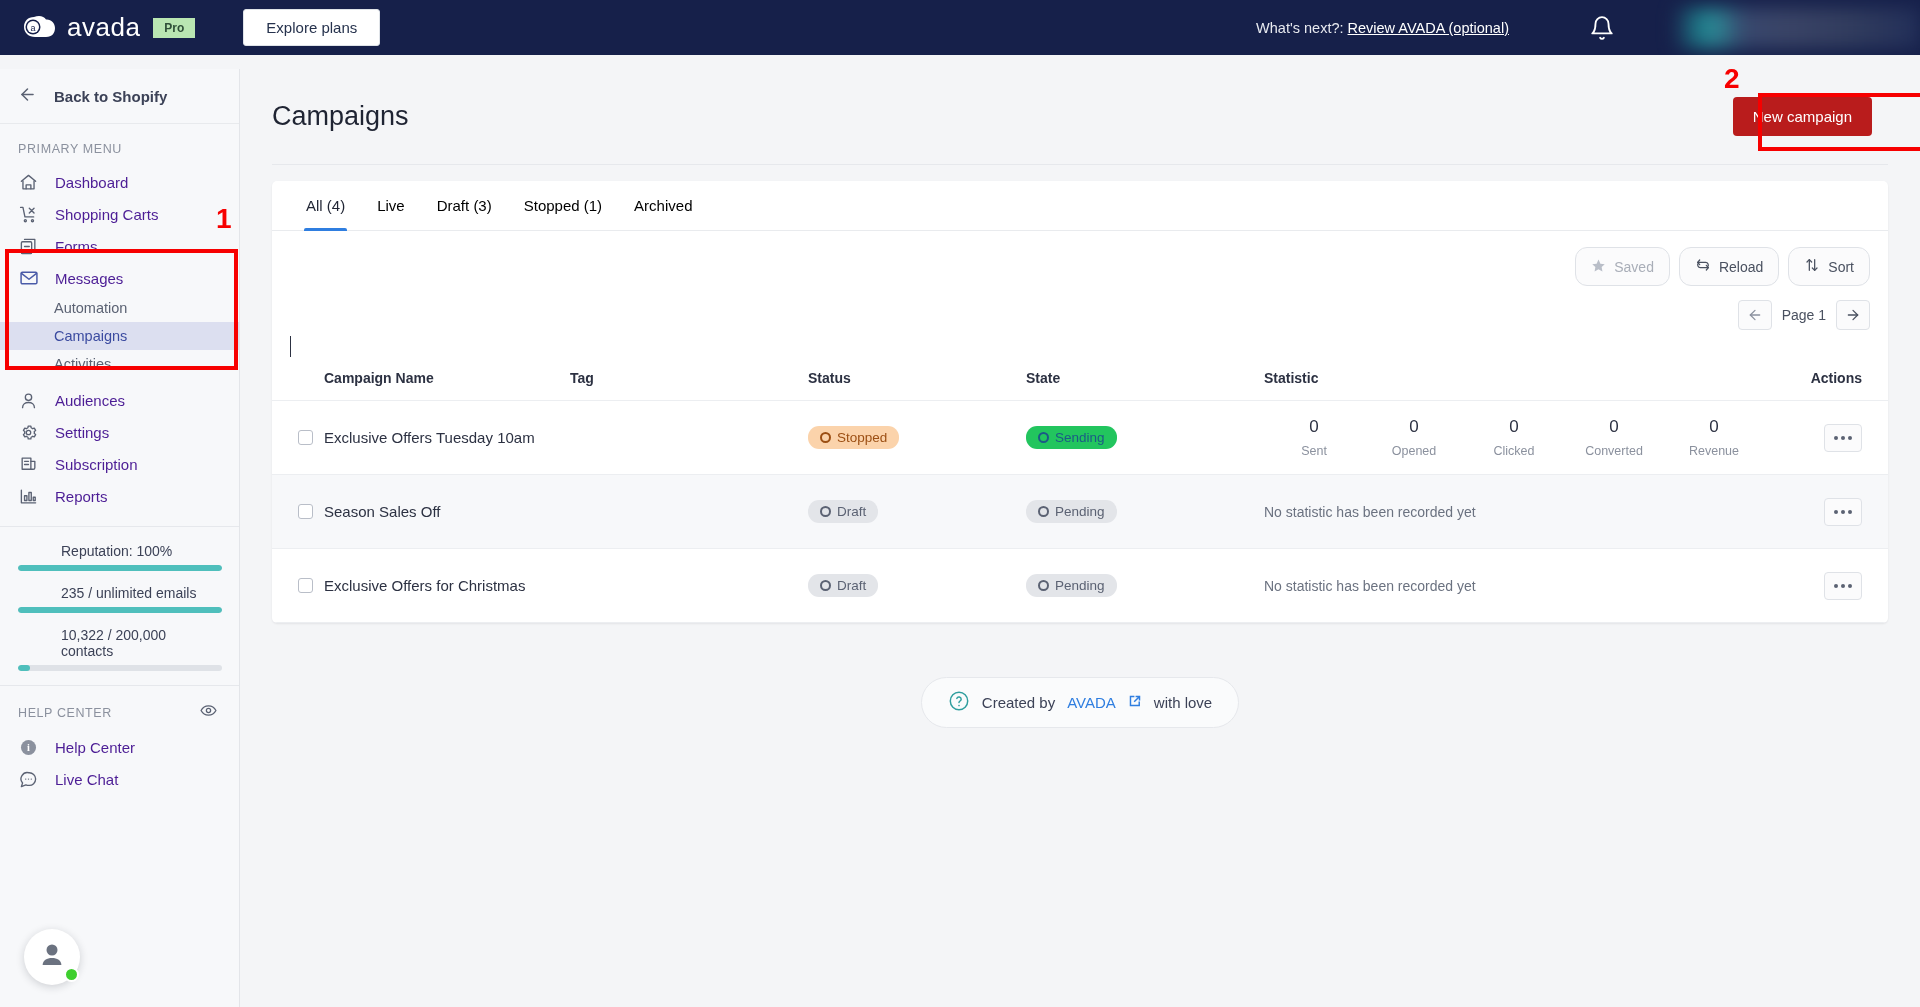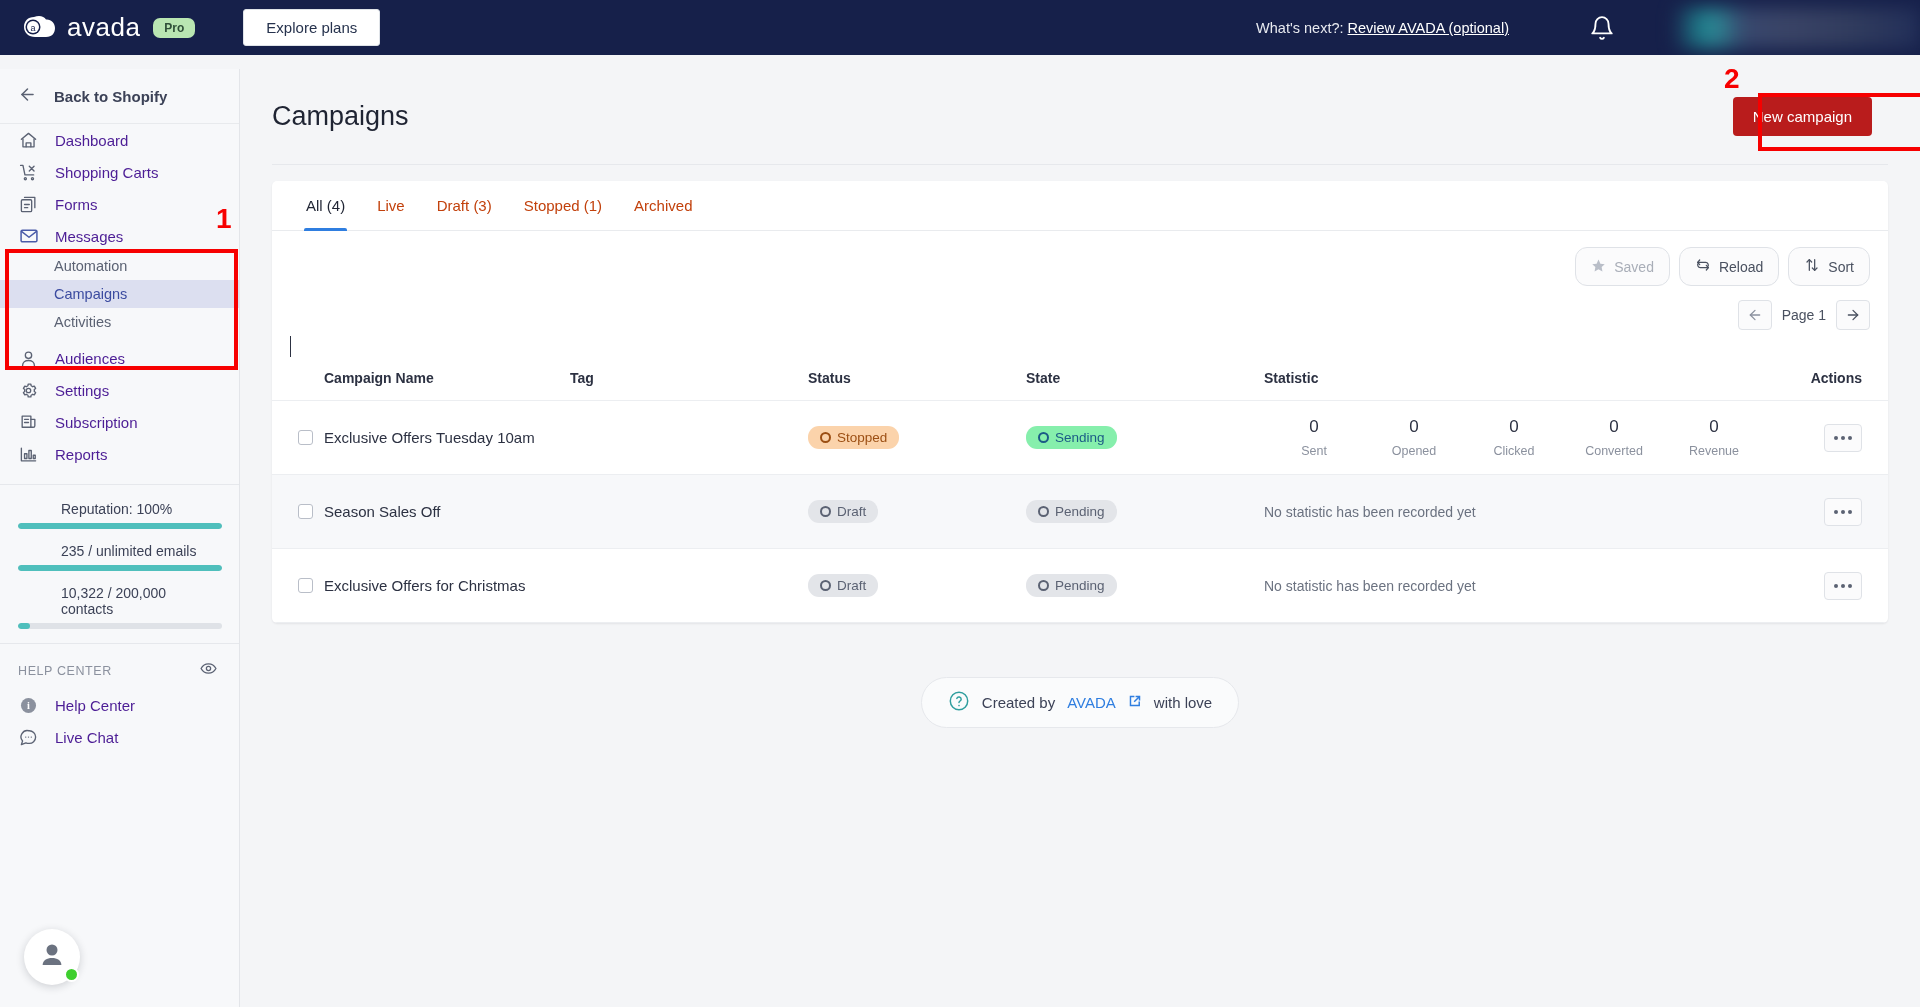--- a/index.html
+++ b/index.html
@@ -14,21 +14,21 @@
   
   .topbar {
     position: absolute; top: 0; left: 0; width: 1920px; height: 55px;
     background: #16204a; display: flex; align-items: center;
   }
   .brand { display: flex; align-items: center; margin-left: 22px; gap: 11px; }
   .brand-logo { width: 34px; height: 30px; position: relative; }
   .brand-name { color: #fff; font-size: 26px; font-weight: 400; letter-spacing: .5px; }
   .pro-badge {
     background: #b9e6b2; color: #2f4f38; font-size: 12px; font-weight: 600;
-    padding: 3px 11px; border-radius: 7px; margin-left: 2px;
+    padding: 3px 11px; border-radius: 0; margin-left: 2px;
   }
   .explore-btn {
     margin-left: 48px; background: #fff; color: #26324d; border: 1px solid #dfe3e8;
     font-size: 15px; padding: 9px 22px; border-radius: 3px; cursor: pointer;
     font-family: "Liberation Sans", sans-serif;
   }
   .topbar-right { margin-left: auto; display: flex; align-items: center; gap: 0; }
   .whats-next { color: #e8eaf0; font-size: 14.5px; margin-right: 80px; }
   .whats-next a { color: #fff; text-decoration: underline; }
   .bell { width: 26px; height: 26px; margin-right: 60px; cursor: pointer; }
@@ -86,21 +86,21 @@
     font-family: "Liberation Sans", sans-serif;
   }
   .head-rule { height: 1px; background: #e6e8ec; margin: 28px 32px 0 32px; }
 
   .card {
     background: #fff; margin: 16px 32px 0 32px; border-radius: 5px;
     box-shadow: 0 1px 2px rgba(22,29,37,.08); overflow: hidden;
   }
   .tabs { display: flex; align-items: center; gap: 0; padding: 0 18px; border-bottom: 1px solid #e9ebee; height: 50px; }
   .tab {
-    font-size: 15px; color: #c2410c; padding: 0 16px; height: 50px;
+    font-size: 15px; color: #000000; padding: 0 16px; height: 50px;
     display: flex; align-items: center; cursor: pointer; position: relative;
   }
   .tab.active { color: #1f2433; }
   .tab.active::after {
     content: ""; position: absolute; left: 14px; right: 14px; bottom: 0;
     height: 3px; background: #2f7ee0; border-radius: 2px 2px 0 0;
   }
 
   .toolbar { display: flex; align-items: center; padding: 16px 18px 0 18px; }
   .tb-right { margin-left: auto; display: flex; gap: 9px; }
@@ -136,21 +136,21 @@
   .c-act   { width: 86px; text-align: right; padding-right: 26px !important; }
   thead .c-act { text-align: right; }
   .chk { width: 15px; height: 15px; border: 1px solid #b9bec8; border-radius: 3px; background: #fff; cursor: pointer; }
   .cname { font-size: 15px; color: #2c3142; }
   .badge {
     display: inline-flex; align-items: center; gap: 6px; font-size: 13.5px;
     padding: 4px 12px; border-radius: 11px;
   }
   .badge .dot { width: 11px; height: 11px; border-radius: 50%; border: 2px solid currentColor; box-sizing: border-box; }
   .badge.stopped { background: #fbd3ab; color: #9c4f13; }
-  .badge.sending { background: #86efac; color: #1b5a86; }
+  .badge.sending { background: #22c55e; color: #1b5a86; }
   .badge.draft, .badge.pending { background: #e3e5e9; color: #5b6273; }
   .stats { display: flex; gap: 0; }
   .stat-cell { width: 100px; text-align: center; }
   .stat-num { font-size: 17px; color: #2c3142; }
   .stat-lbl { font-size: 12.5px; color: #8b919e; margin-top: 7px; }
   .nostat { font-size: 14px; color: #6b7280; }
   .dots-btn {
     display: inline-flex; align-items: center; justify-content: center;
     width: 38px; height: 28px; border: 1px solid #dfe2e7; border-radius: 4px;
     background: #fbfbfc; cursor: pointer;
@@ -224,20 +224,21 @@
     <div class="back-row">
       <span>
         <svg width="19" height="19" viewBox="0 0 24 24" fill="none" stroke="#5b6273" stroke-width="1.9" stroke-linecap="round" stroke-linejoin="round">
           <line x1="19" y1="12" x2="5" y2="12"></line>
             <polyline points="12 19 5 12 12 5"></polyline>
         </svg>
       </span>
       <span class="lbl">Back to Shopify</span>
     </div>
 
+    <div class="section-label">PRIMARY MENU</div>
 
     <div class="nav-item">
       <span class="ico">
         <svg width="19" height="19" viewBox="0 0 24 24" fill="none" stroke="#5b6273" stroke-width="1.7" stroke-linecap="round" stroke-linejoin="round">
           <path d="M3 10.5 12 3l9 7.5"></path>
             <path d="M5 10v10h14V10"></path>
             <path d="M9 20v-5h6v5"></path>
         </svg>
       </span>
       <span>Dashboard</span>

